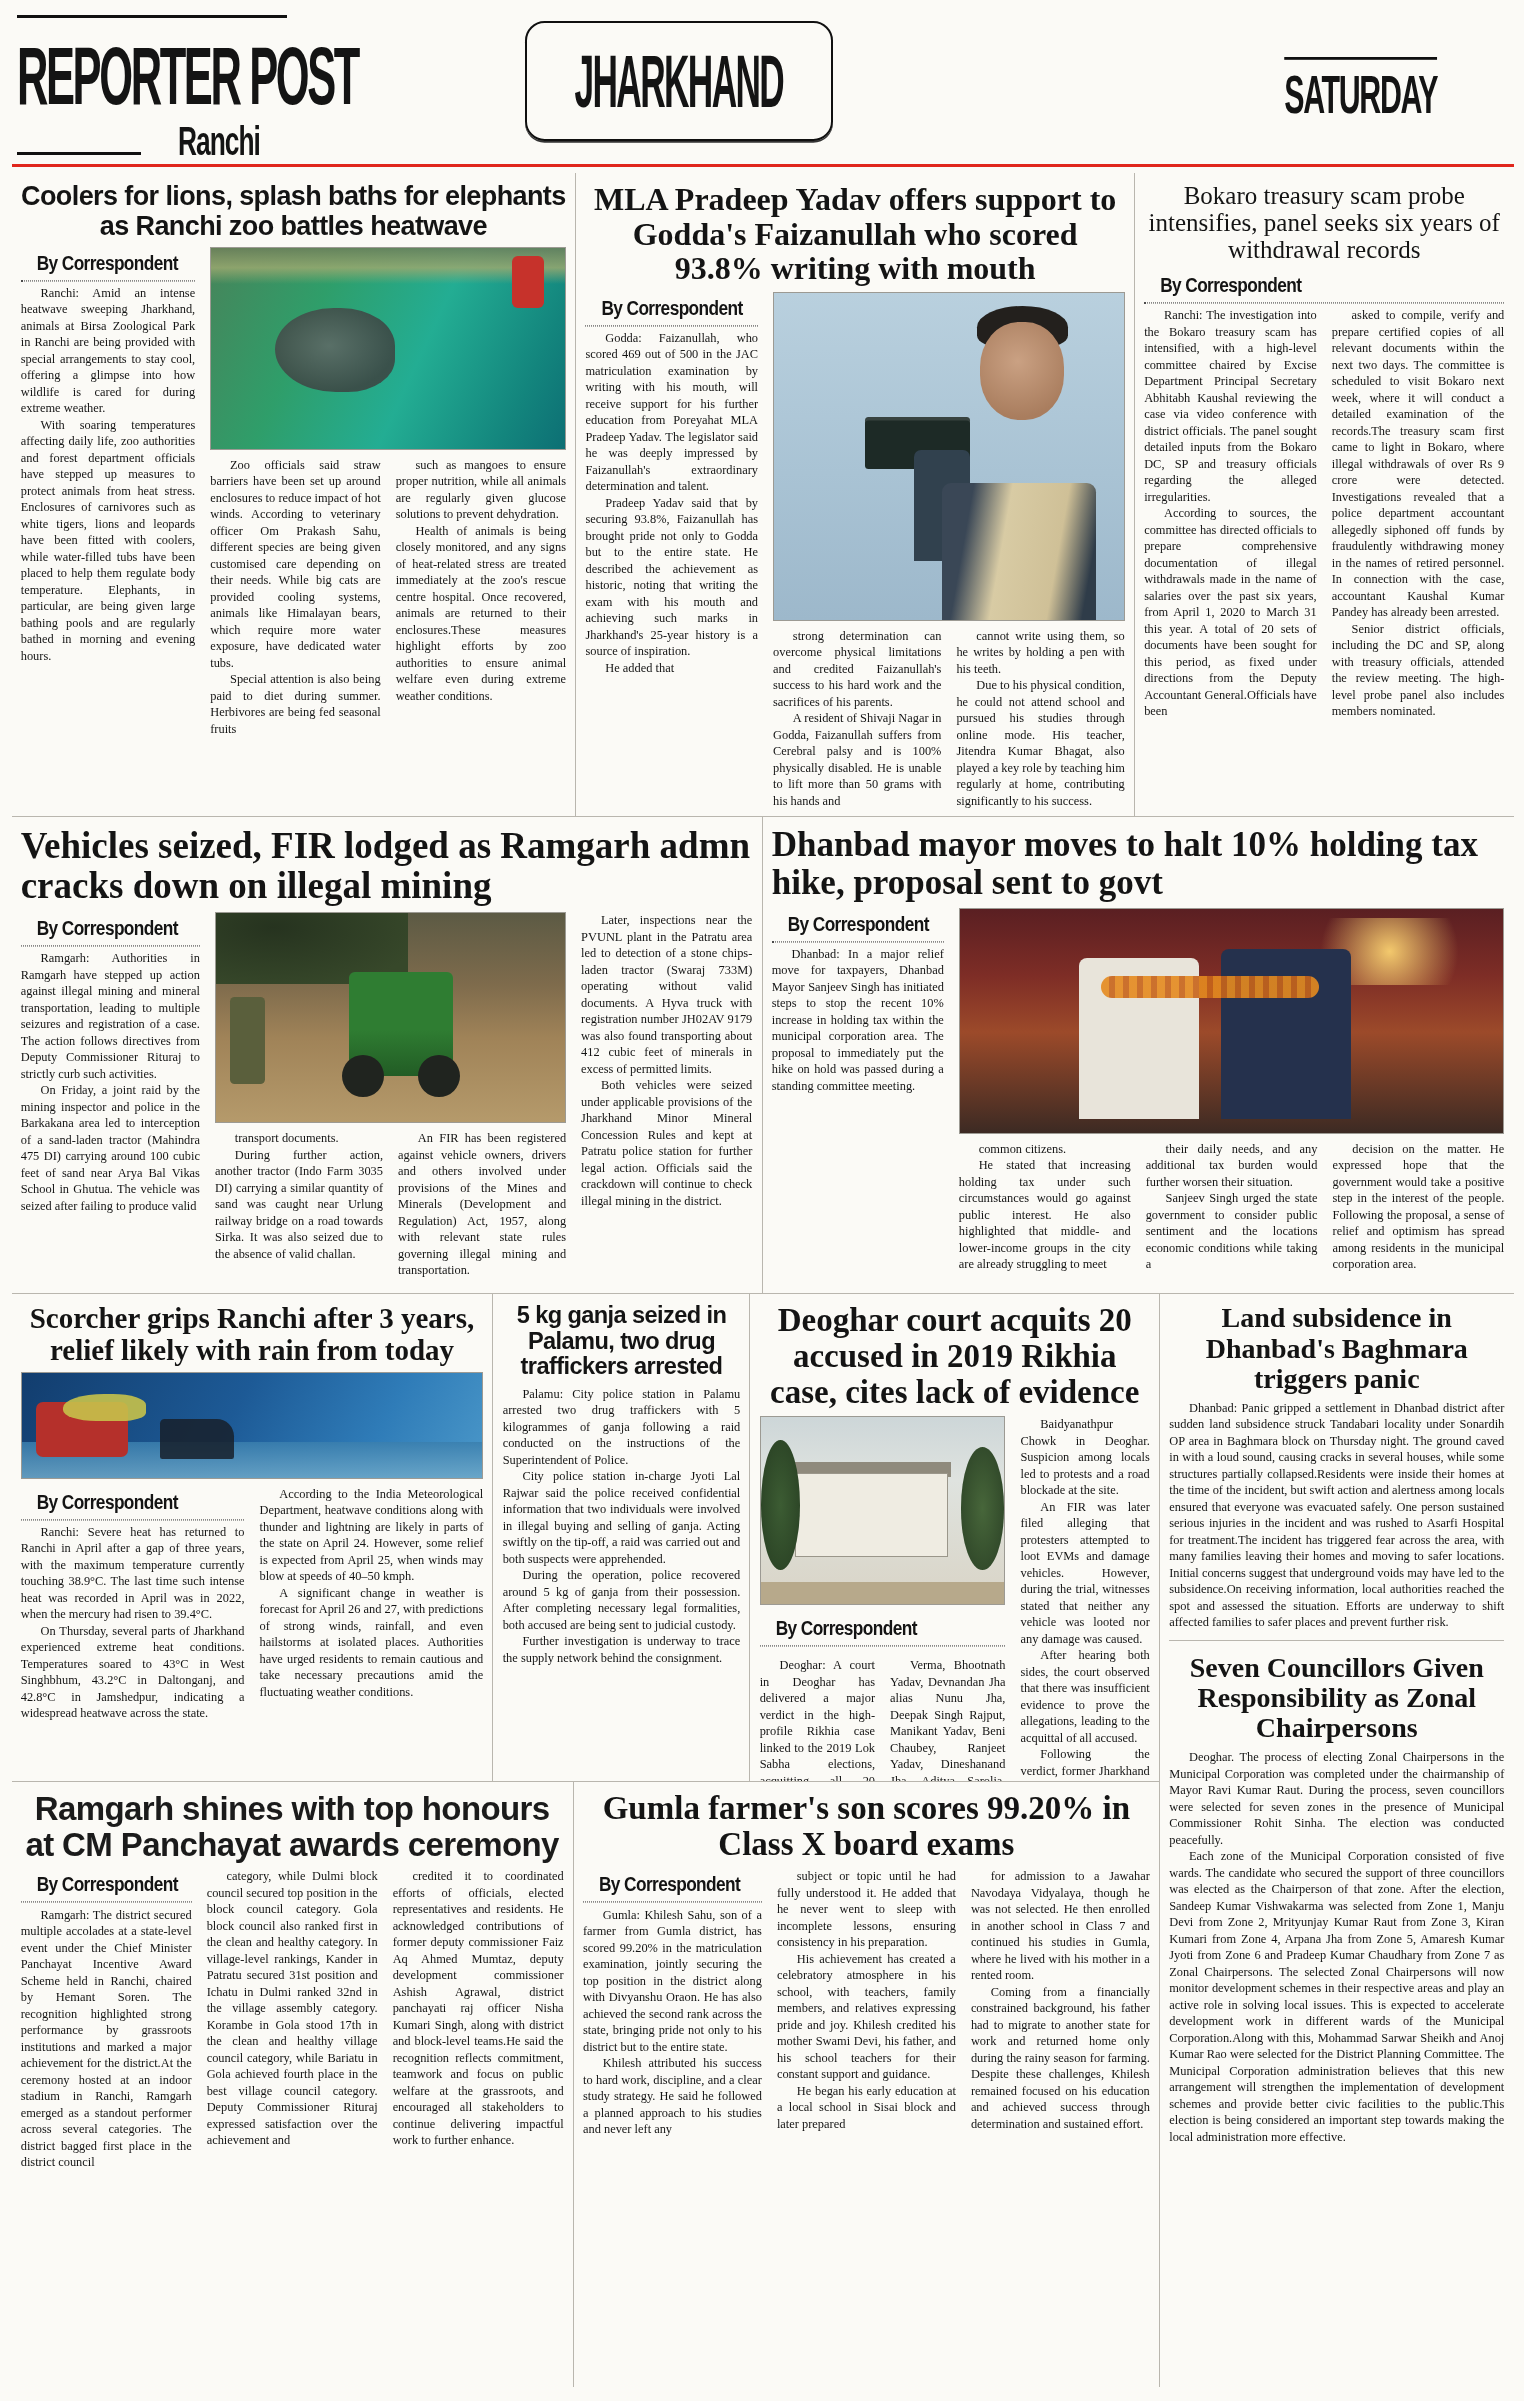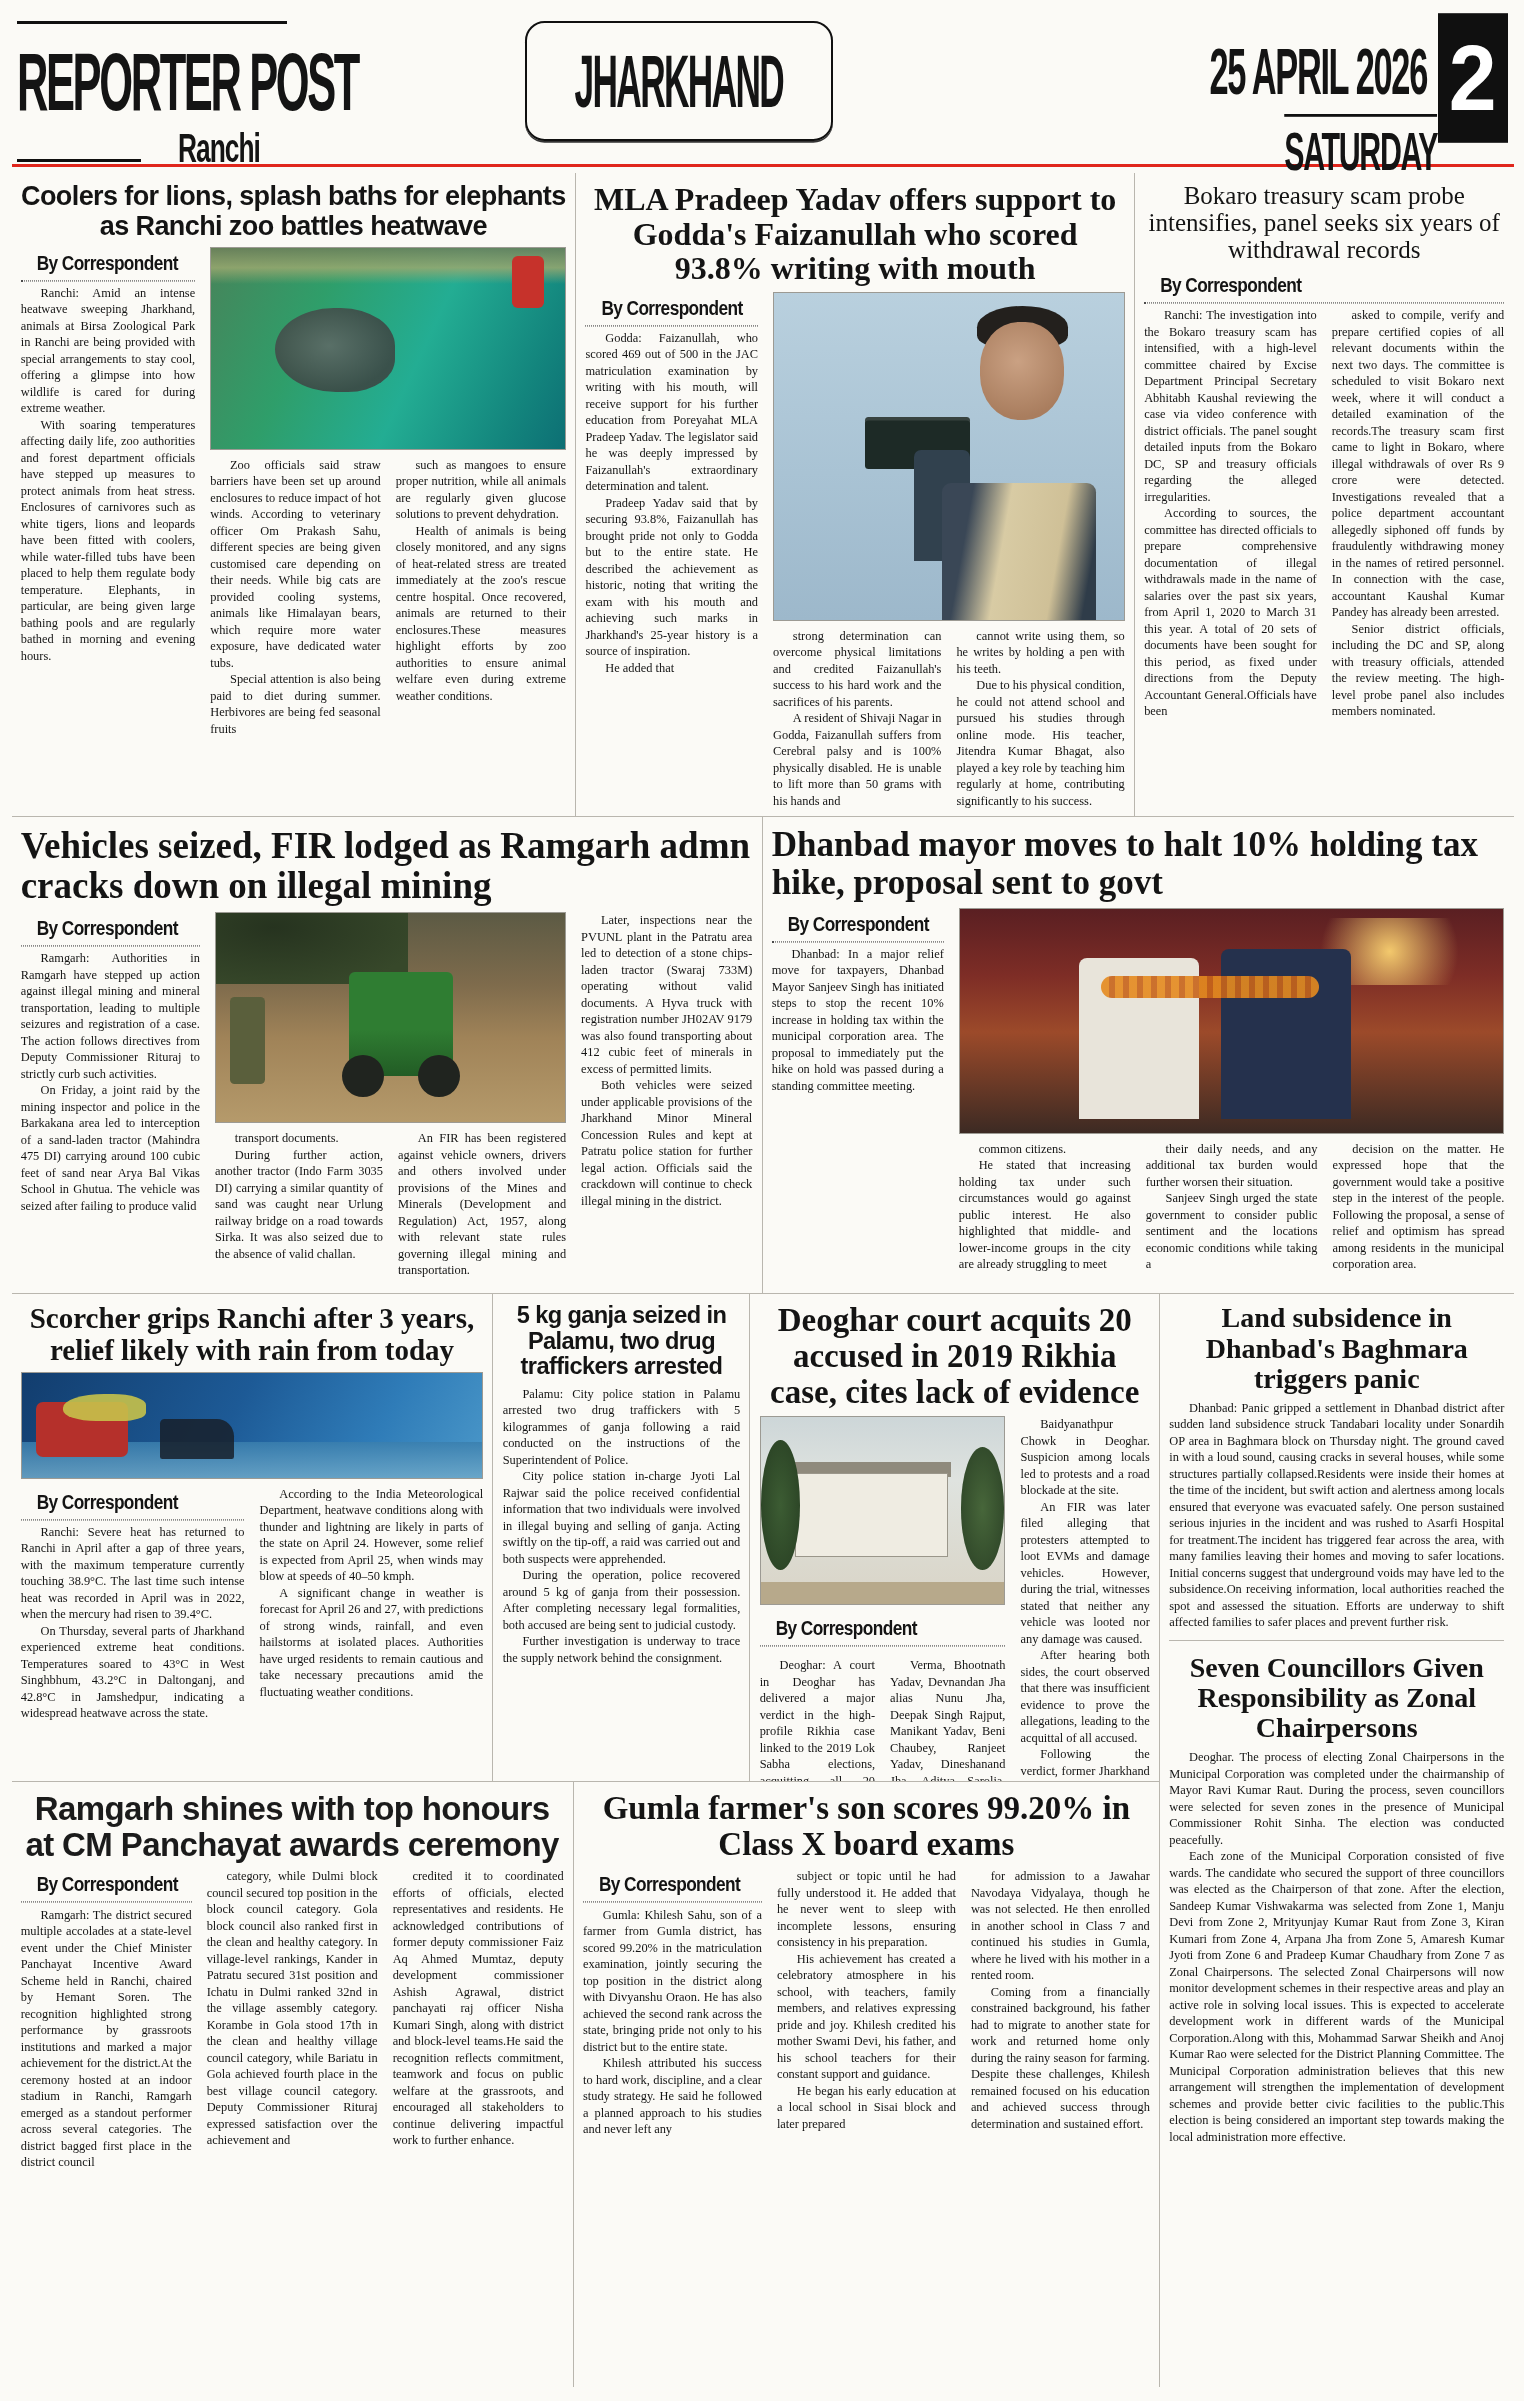--- a/index.html
+++ b/index.html
@@ -1,18 +1,18 @@
 <!DOCTYPE html>
 <html style="font-size:9.2px"><head>
 <meta charset="utf-8">
 <style>
   html,body{margin:0;padding:0;background:#e8e6e0;}
   .page{width:1525px;min-height:2401px;margin:0 auto;background:#fbfaf6;color:#141414;position:relative;box-sizing:border-box;padding:8px 11.5px 17.3px 11.5px;}
   
-  .masthead{display:flex;align-items:flex-end;justify-content:space-between;height:154px;padding:0 5.8px;}
+  .masthead{display:flex;align-items:center;justify-content:space-between;height:154px;padding:0 5.8px;}
   .nameplate{width:270px;border-top:3.5px solid #101010;position:relative;padding-top:21px;}
   .nameplate .np-title{font-family:"Liberation Sans",sans-serif;font-weight:bold;font-size:53px;letter-spacing:-2.9px;transform:scale(.82,1.55);transform-origin:left top;white-space:nowrap;line-height:.9;}
   .nameplate .np-city{font-family:"Liberation Sans",sans-serif;font-weight:bold;font-size:31px;letter-spacing:-1.2px;transform:scale(.85,1.3);transform-origin:right top;text-align:right;margin-top:33px;padding-right:32px;}
   .np-rule{position:absolute;left:0;bottom:0;width:46%;border-bottom:3.5px solid #101010;}
   .jh-box{align-self:flex-start;margin-top:12.7px;border:2.3px solid #101010;border-radius:19.6px;padding:15px 7px;height:86px;display:flex;align-items:center;box-shadow:0 1.7px 0 #333;}
   .jh-box .jh-text{font-family:"Liberation Sans",sans-serif;font-weight:bold;font-size:49px;letter-spacing:-2.3px;transform:scale(.72,1.5);transform-origin:center;white-space:nowrap;}
   .dateblock{width:437px;display:flex;flex-direction:column;align-items:flex-end;padding-top:16px;}
   .dateblock .toprow{display:flex;align-items:flex-start;gap:10.4px;}
   .db-date{font-family:"Liberation Sans",sans-serif;font-weight:bold;font-size:43px;letter-spacing:-1.7px;transform:scale(.8,1.5);transform-origin:right top;white-space:nowrap;margin-top:17.3px;}
   .db-num{background:#101010;color:#ffffff;font-family:"Liberation Sans",sans-serif;font-weight:bold;font-size:86px;line-height:1;width:70px;height:120px;display:flex;align-items:center;justify-content:center;transform:scaleY(1.08);}
@@ -91,24 +91,20 @@
   <header class="masthead">
     <div class="nameplate">
       <div class="np-title">REPORTER POST</div>
       <div class="np-city">Ranchi</div>
       <div class="np-rule"></div>
     </div>
     <div class="jh-box">
       <span class="jh-text">JHARKHAND</span>
     </div>
     <div class="dateblock">
-      <div class="toprow">
-        <div class="db-date">25 APRIL 2026</div>
-        <div class="db-num">2</div>
-      </div>
       <div class="db-sat">SATURDAY</div>
     </div>
   </header>
   <div class="redline"></div>
 
   <div class="row row1">
 
     <section class="art w-zoo vline">
       <h1 class="hl hl-sans center" style="font-size:27px;">Coolers for lions, splash baths for elephants as Ranchi zoo battles heatwave</h1>
       <div class="split">

